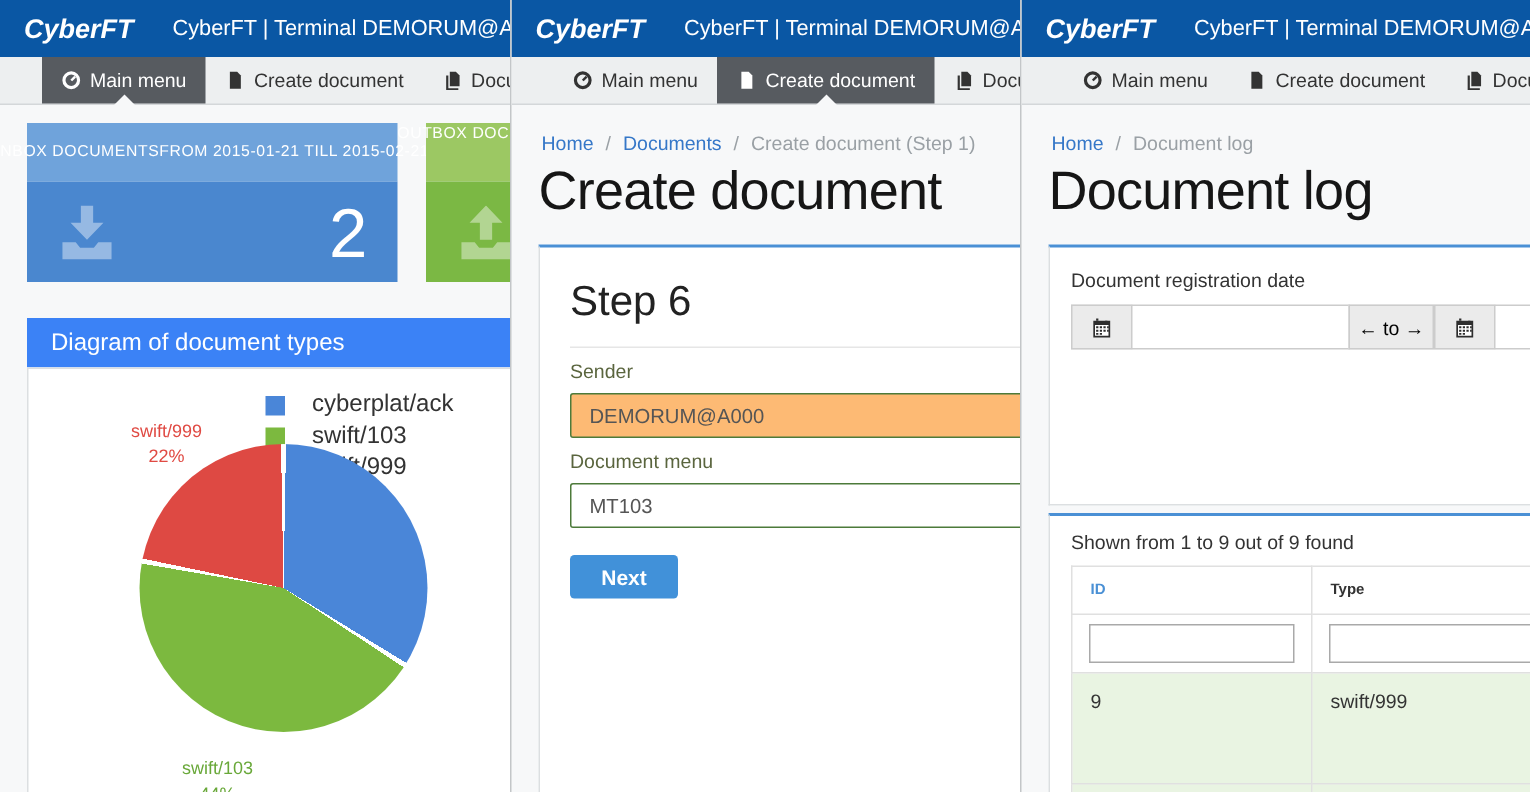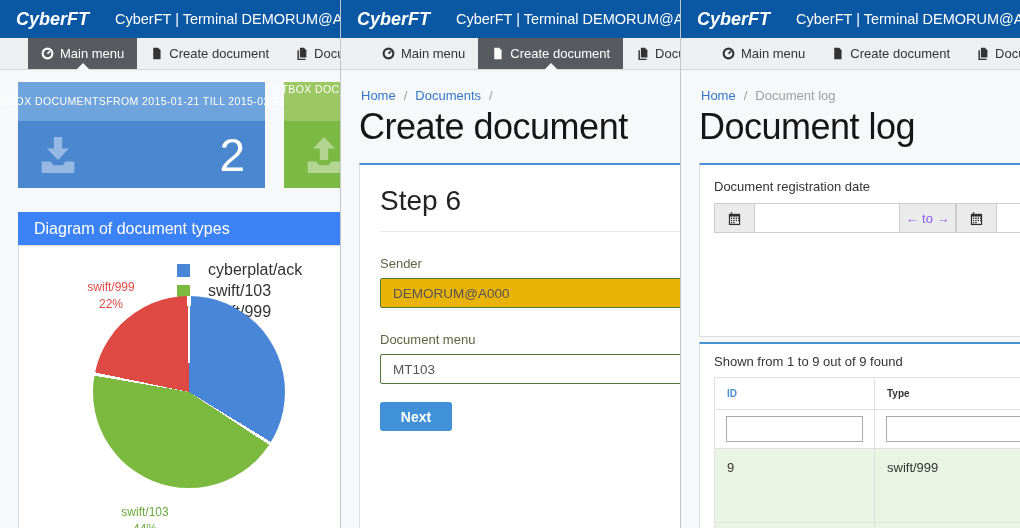--- a/index.html
+++ b/index.html
@@ -65,40 +65,40 @@
 
   
   .cpanel { position:absolute; left:18px; width:480px; background:#fff;
             border:1px solid #dcdfe1; border-top:2px solid #4a90d5; }
 
   
   .form-panel { top:163px; bottom:-10px; padding:14px 20px; }
   .step-title { font-size:28px; font-weight:300; color:#222; margin:6px 0 12px; }
   .step-sub { font-size:13px; color:#333; }
   .form-panel hr { border:none; border-top:1px solid #e6e6e6; margin:14px 0 0; }
-  .fgroup { margin-top:24px; }
+  .fgroup { margin-top:8px; }
   .flabel { font-size:13px; color:#5a653e; margin-bottom:7px; }
   .fctrl { width:420px; height:30px; border:1px solid #4d7a3a; border-radius:2px;
            padding:0 12px; font-size:13.5px; font-family:inherit; display:block; outline:none; }
-  .sender-input { background:#eab308; color:#555; }
+  .sender-input { background:#fdba74; color:#555; }
   .recipient-input { background:#fafcc8; color:#333; }
   .body-input { background:#fff; color:#555; }
   .next-btn { margin-top:18px; width:72px; height:29px; background:#4191d9; color:#fff;
               font-weight:bold; font-size:14px; font-family:inherit; border:none; border-radius:3px;
               cursor:pointer; }
 
   
   .filter-panel { top:163px; height:174px; padding:14px; }
   .filter-label { font-size:13px; color:#333; margin-bottom:9px; }
   .igroup { display:flex; height:30px; }
   .iaddon { background:#ebebeb; border:1px solid #ccc; display:flex; align-items:center;
             justify-content:center; }
   .ibtn { width:41px; flex:0 0 41px; cursor:pointer; }
   .ibtn svg { width:15px; height:15px; }
-  .ito { width:57px; flex:0 0 57px; margin-left:-1px; font-size:13px; color:#8b5cf6; }
+  .ito { width:57px; flex:0 0 57px; margin-left:-1px; font-size:13px; color:#000000; }
   .itext { border:1px solid #ccc; margin-left:-1px; padding:0 8px; font-size:13px; color:#333;
            font-family:inherit; outline:none; background:#fff; }
   .itext.from { width:146px; flex:0 0 146px; }
   .itext.to { width:120px; flex:0 0 120px; }
 
   .table-panel { top:342px; bottom:-10px; padding:10px 14px; }
   .summary { font-size:13px; color:#333; margin-bottom:8px; white-space:nowrap; }
   table { border-collapse:collapse; width:100%; table-layout:fixed; }
   th, td { border:1px solid #e0e0e0; text-align:left; }
   th { padding:10px 12px; font-size:10px; background:#fff; }
@@ -230,20 +230,21 @@
         </svg>
       <span>Documents</span>
     </div>
   </div>
 
   <div class="crumbs">
     <span class="lnk">Home</span>
     <span>/</span>
     <span class="lnk">Documents</span>
     <span>/</span>
+    <span>Create document (Step 1)</span>
   </div>
   <div class="page-title">Create document</div>
 
   <div class="cpanel form-panel">
     <div class="step-title">Step 6</div>
     <hr>
     <div class="fgroup">
       <div class="flabel">Sender</div>
       <input class="fctrl sender-input" readonly="" value="DEMORUM@A000" style="">
     </div>

